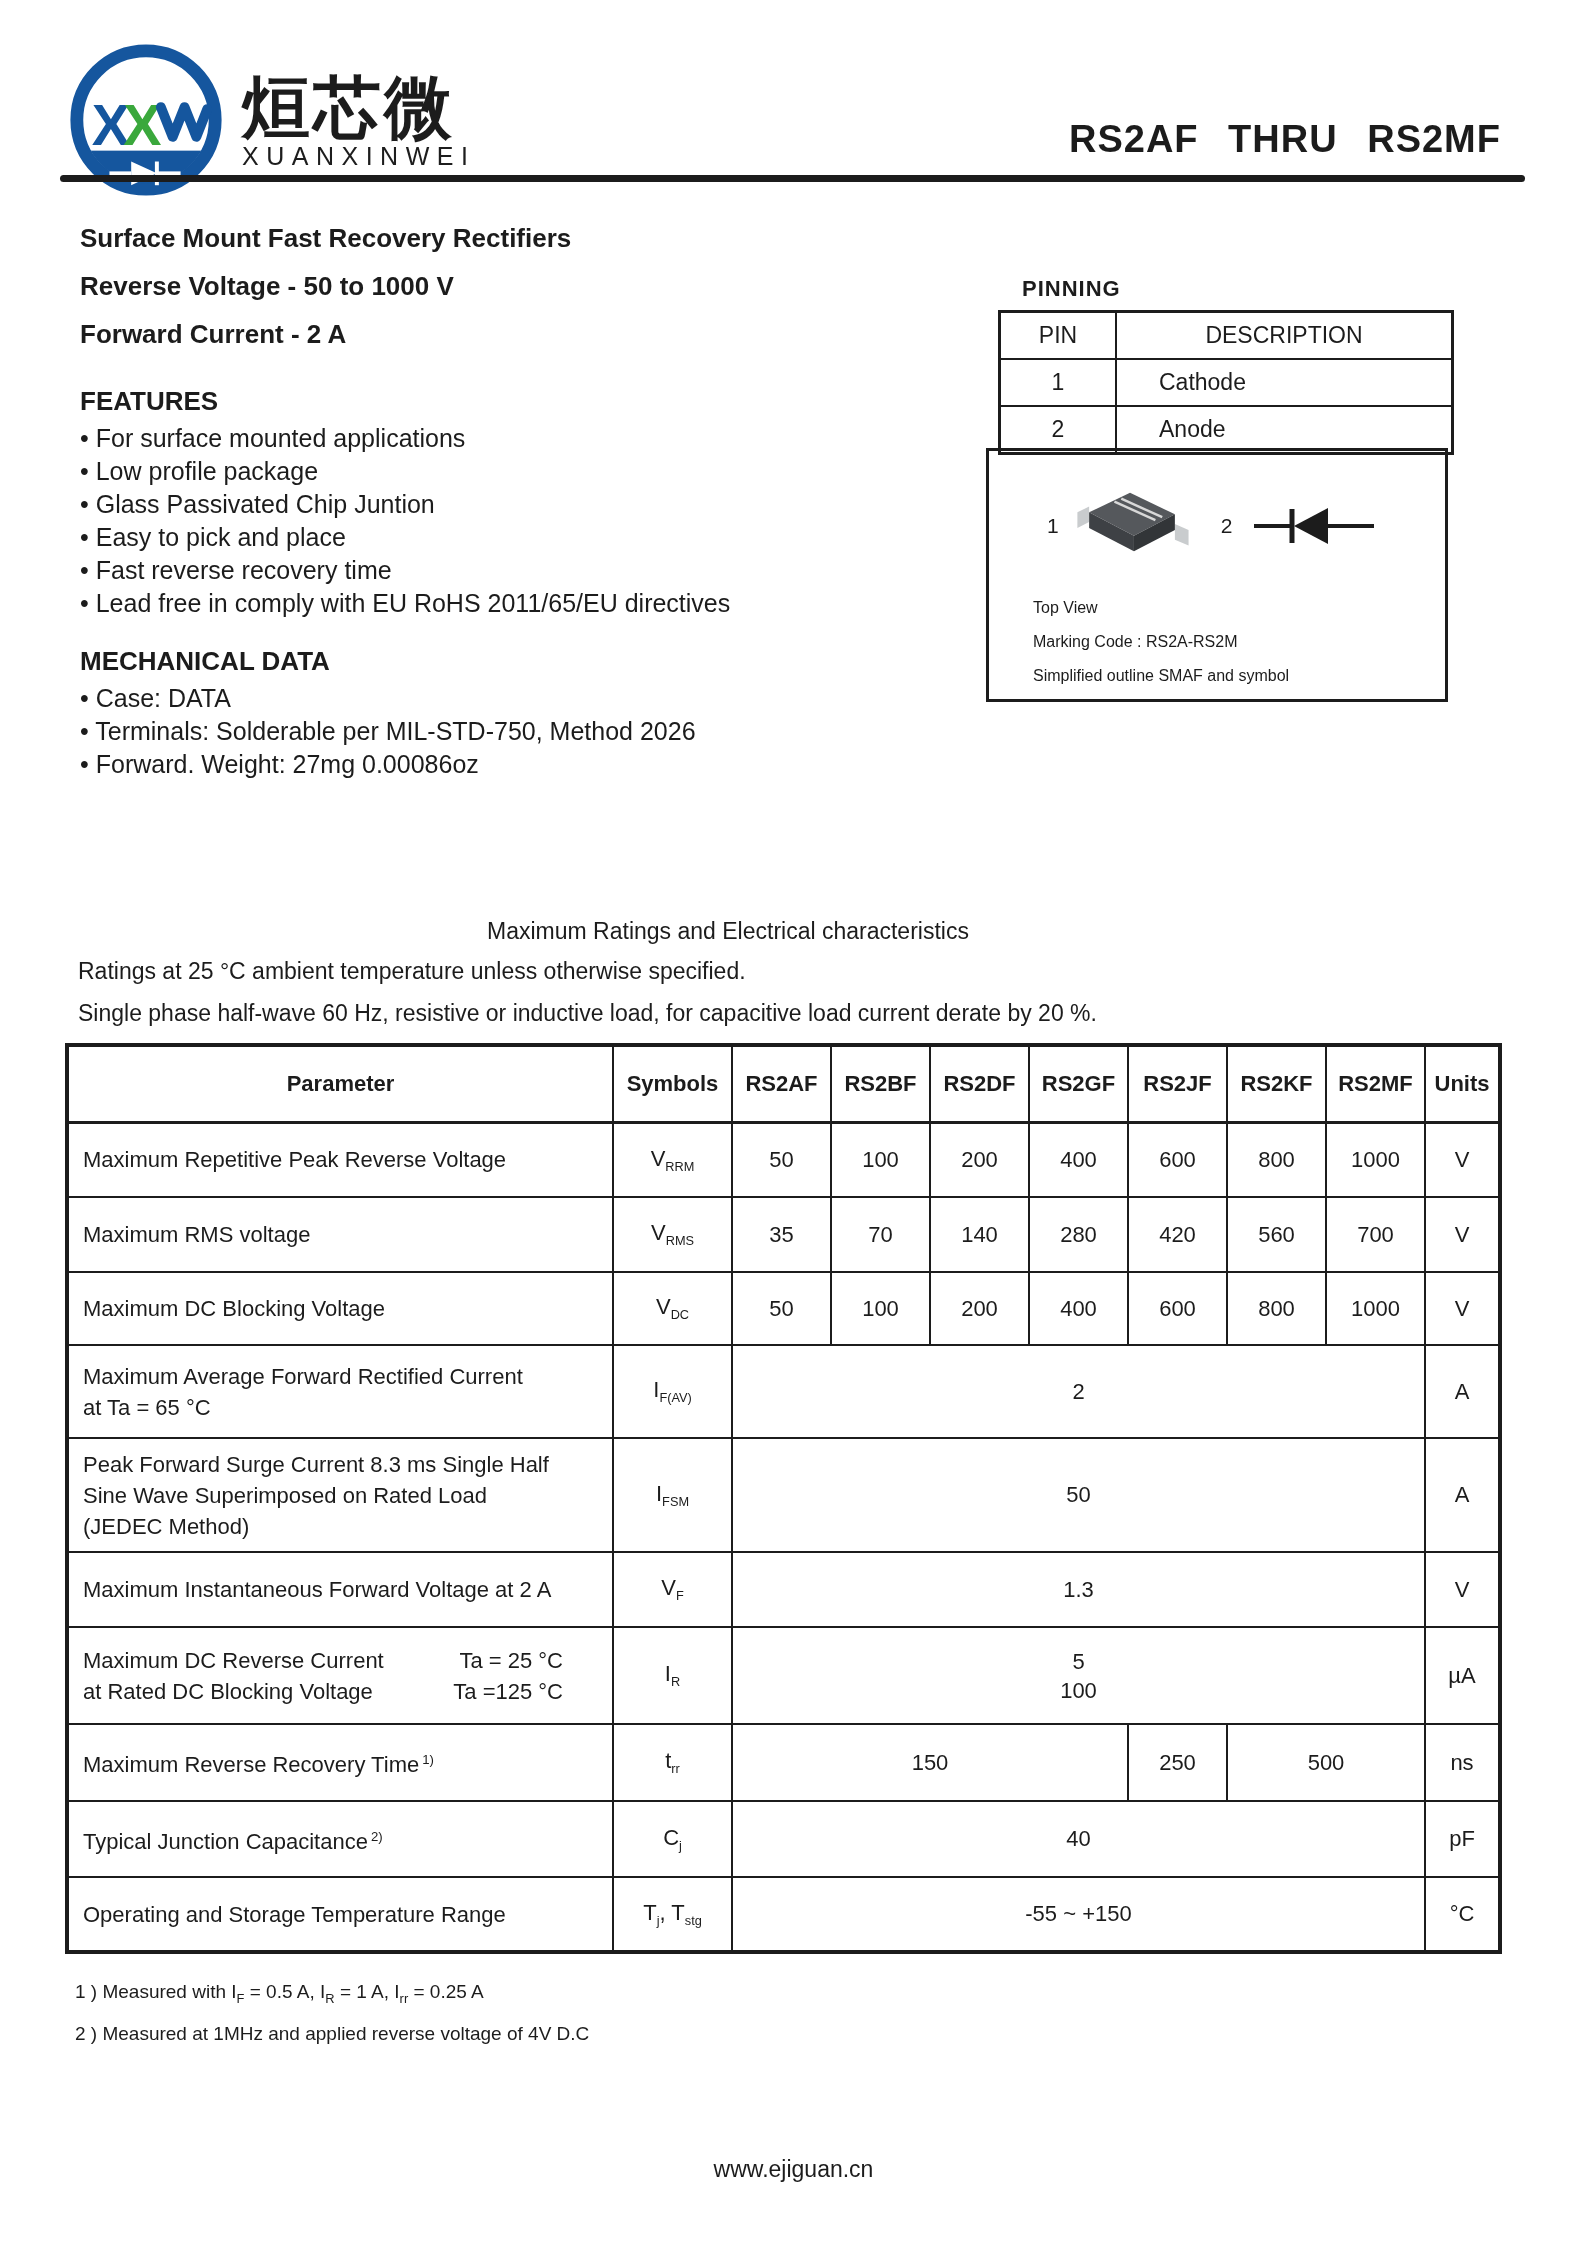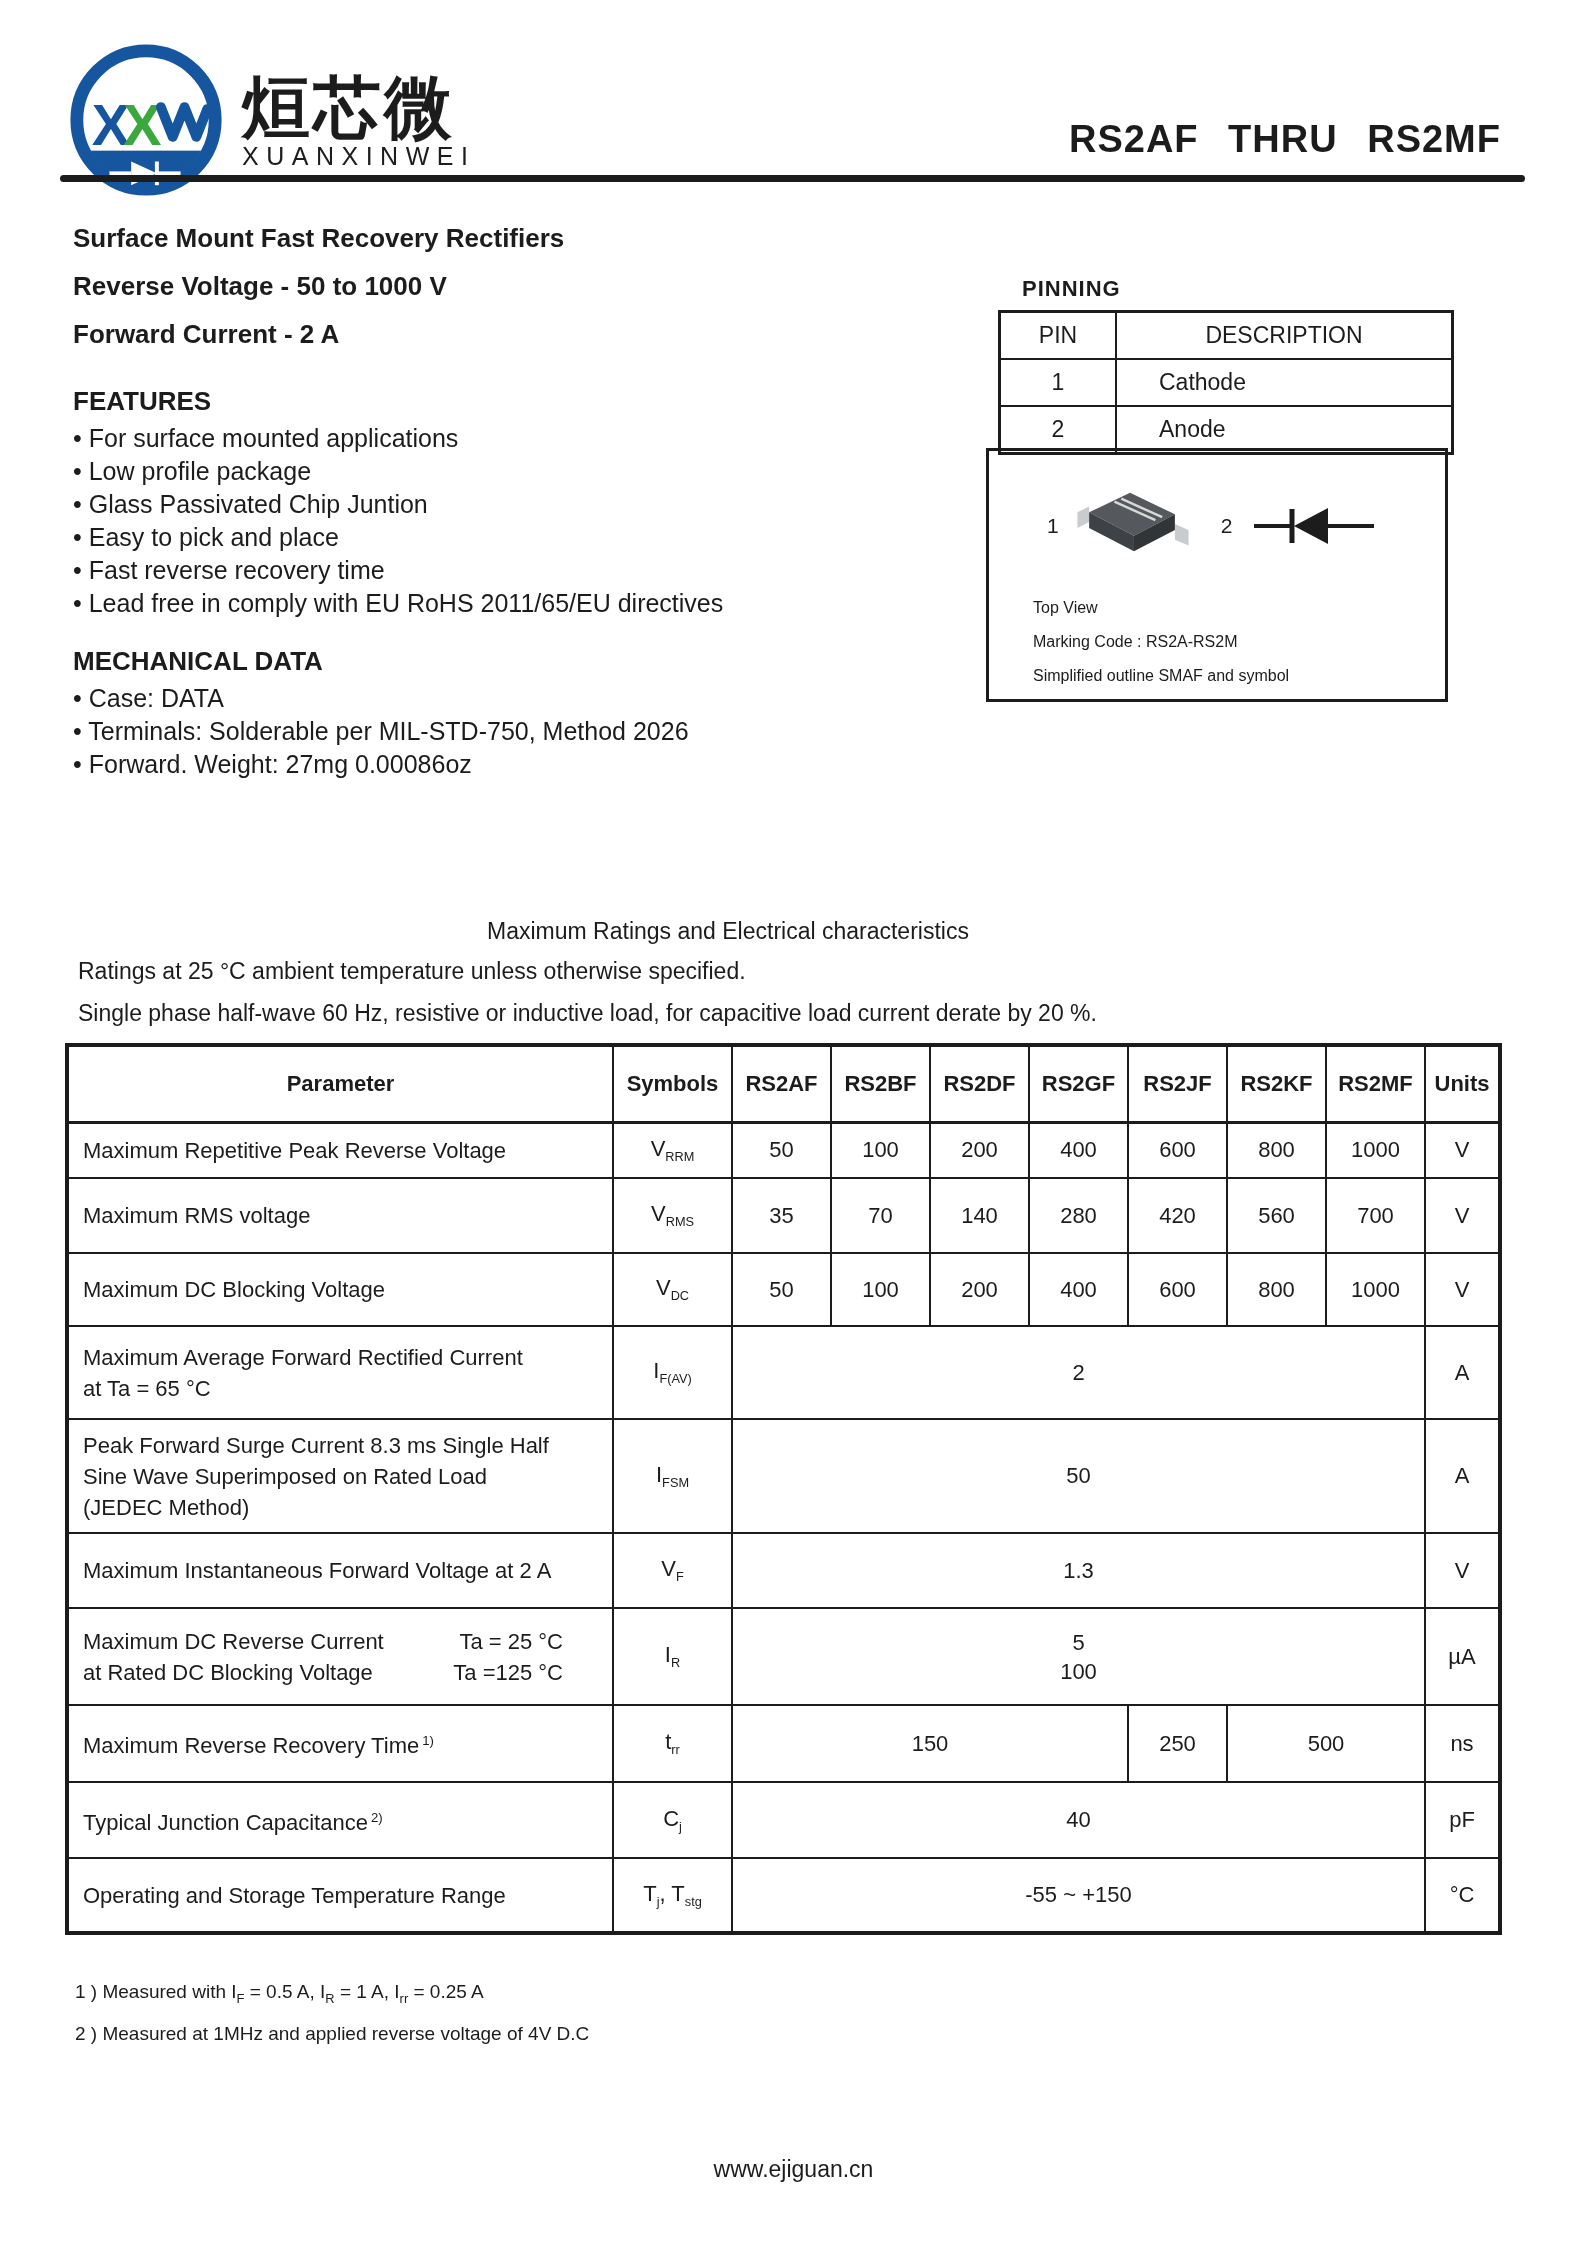--- a/index.html
+++ b/index.html
@@ -11,21 +11,21 @@
   }
   
   .brand-row { position:absolute; left:62px; top:36px; display:flex; align-items:flex-start; }
   .brand-text { margin-left:12px; }
   .brand-cn { font-size:68px; font-weight:bold; letter-spacing:3px; line-height:1; margin-top:37px; }
   .brand-en { font-size:25px; letter-spacing:7.5px; margin-top:1px; color:#1d1d1d; }
   .part-title { position:absolute; right:86px; top:118px; font-size:38px; font-weight:bold; word-spacing:18px; letter-spacing:1px; }
   .head-rule { position:absolute; left:60px; right:62px; top:175px; height:7px; background:#1c1c1c; border-radius:4px; }
 
   
-  .left-col { position:absolute; left:73px; top:210px; width:660px; }
+  .left-col { position:absolute; left:80px; top:210px; width:660px; }
   .summary p { font-size:26px; font-weight:bold; line-height:32px; margin:12px 0 16px 0; }
   .sec-title { font-size:26px; font-weight:bold; line-height:32px; margin:0; }
   .features { margin-top:35px; }
   .mech { margin-top:25px; }
   ul.plain { list-style:none; margin:5px 0 0 0; padding:0; }
   ul.plain li { font-size:25px; line-height:33px; }
   ul.plain li::before { content:"• "; }
 
   
   .pinning-title { position:absolute; left:1022px; top:276px; font-size:22px; font-weight:bold; letter-spacing:1px; }
@@ -50,21 +50,21 @@
   .ratings-head h3 { margin:0; font-size:23px; font-weight:normal; line-height:30px;text-align:center; }
   .ratings-head p { margin:8px 0 0 0; font-size:23px; line-height:34px; }
 
   
   #ratings-table { position:absolute; left:65px; top:1043px; border-collapse:collapse; table-layout:fixed; width:1433px; border:4px solid #1c1c1c; }
   #ratings-table th, #ratings-table td { border:2px solid #1c1c1c; overflow:hidden; }
   #ratings-table thead th { border-bottom:3px solid #1c1c1c; }
   #ratings-table thead tr { height:77px; }
   #ratings-table th { font-size:22px; font-weight:bold; text-align:center; }
   #ratings-table td { font-size:22px; text-align:center; vertical-align:middle; }
-  #ratings-table tbody tr:nth-child(1) { height:56px; }
+  #ratings-table tbody tr:nth-child(1) { height:75px; }
   #ratings-table tbody tr:nth-child(2) { height:75px; }
   #ratings-table tbody tr:nth-child(3) { height:73px; }
   #ratings-table tbody tr:nth-child(4) { height:93px; }
   #ratings-table tbody tr:nth-child(5) { height:114px; }
   #ratings-table tbody tr:nth-child(6) { height:75px; }
   #ratings-table tbody tr:nth-child(7) { height:97px; }
   #ratings-table tbody tr:nth-child(8) { height:77px; }
   #ratings-table tbody tr:nth-child(9) { height:76px; }
   #ratings-table tbody tr:nth-child(10) { height:75px; }
   td.param-cell { text-align:left; padding-left:14px; font-size:21px; }

